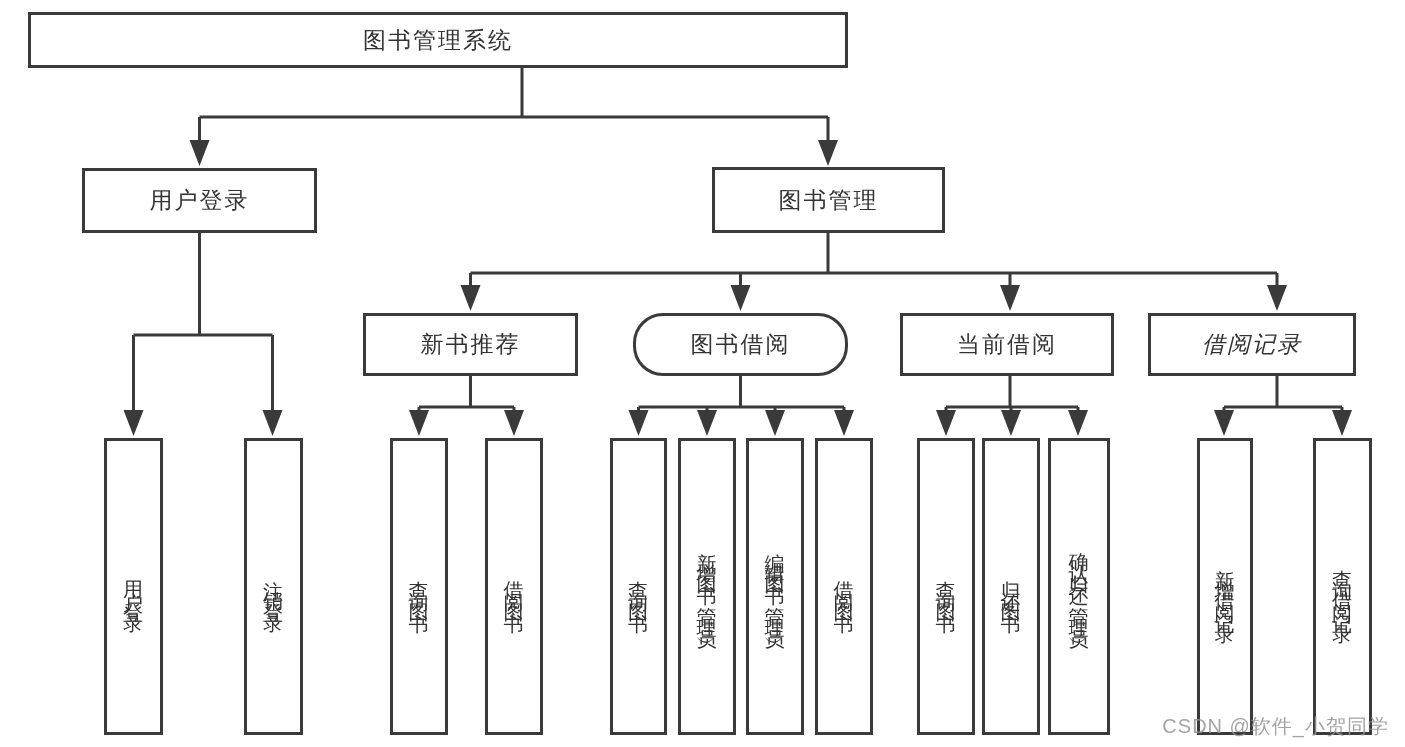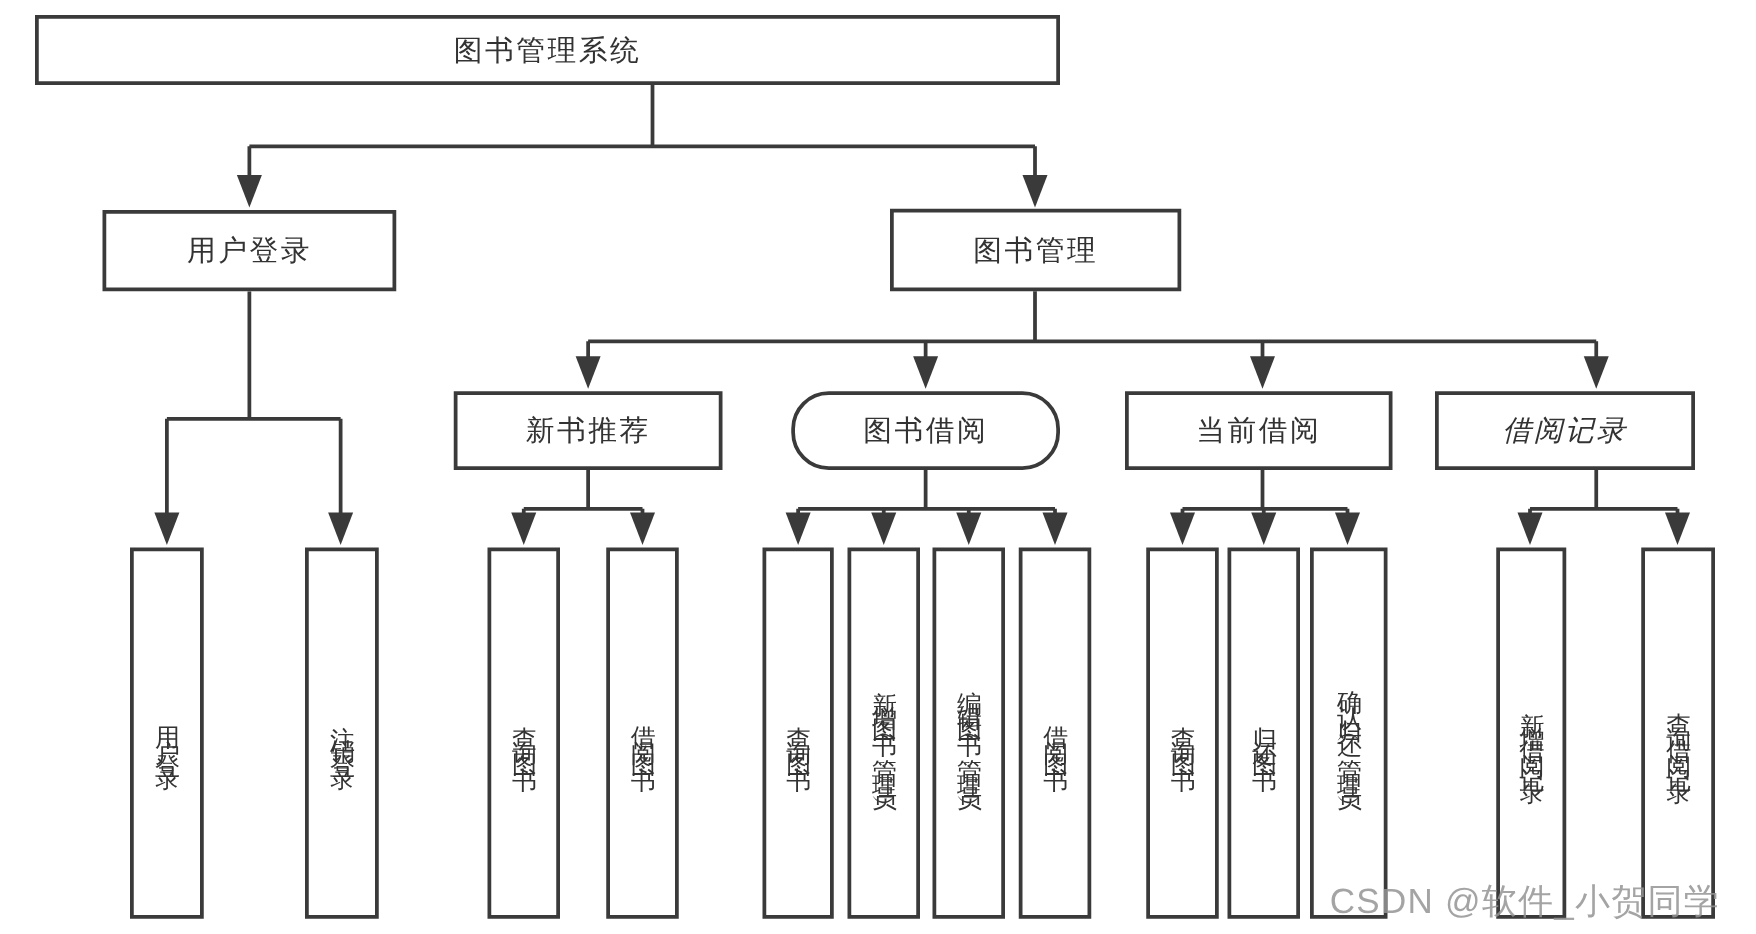--- a/index.html
+++ b/index.html
@@ -43,23 +43,23 @@
   }
   .vnode {
     writing-mode: vertical-rl;
     text-orientation: mixed;
     font-size: 20px;
     letter-spacing: 11px;
     line-height: 1;
   }
   .watermark {
     position: absolute;
-    right: 29px;
+    right: 16px;
     bottom: 7px;
-    font-size: 28px;
+    font-size: 20px;
     color: rgba(148, 148, 148, 0.85);
     letter-spacing: 1px;
     z-index: 5;
     white-space: nowrap;
   }
 </style>
 </head>
 <body>
 
 <div class="stage">

